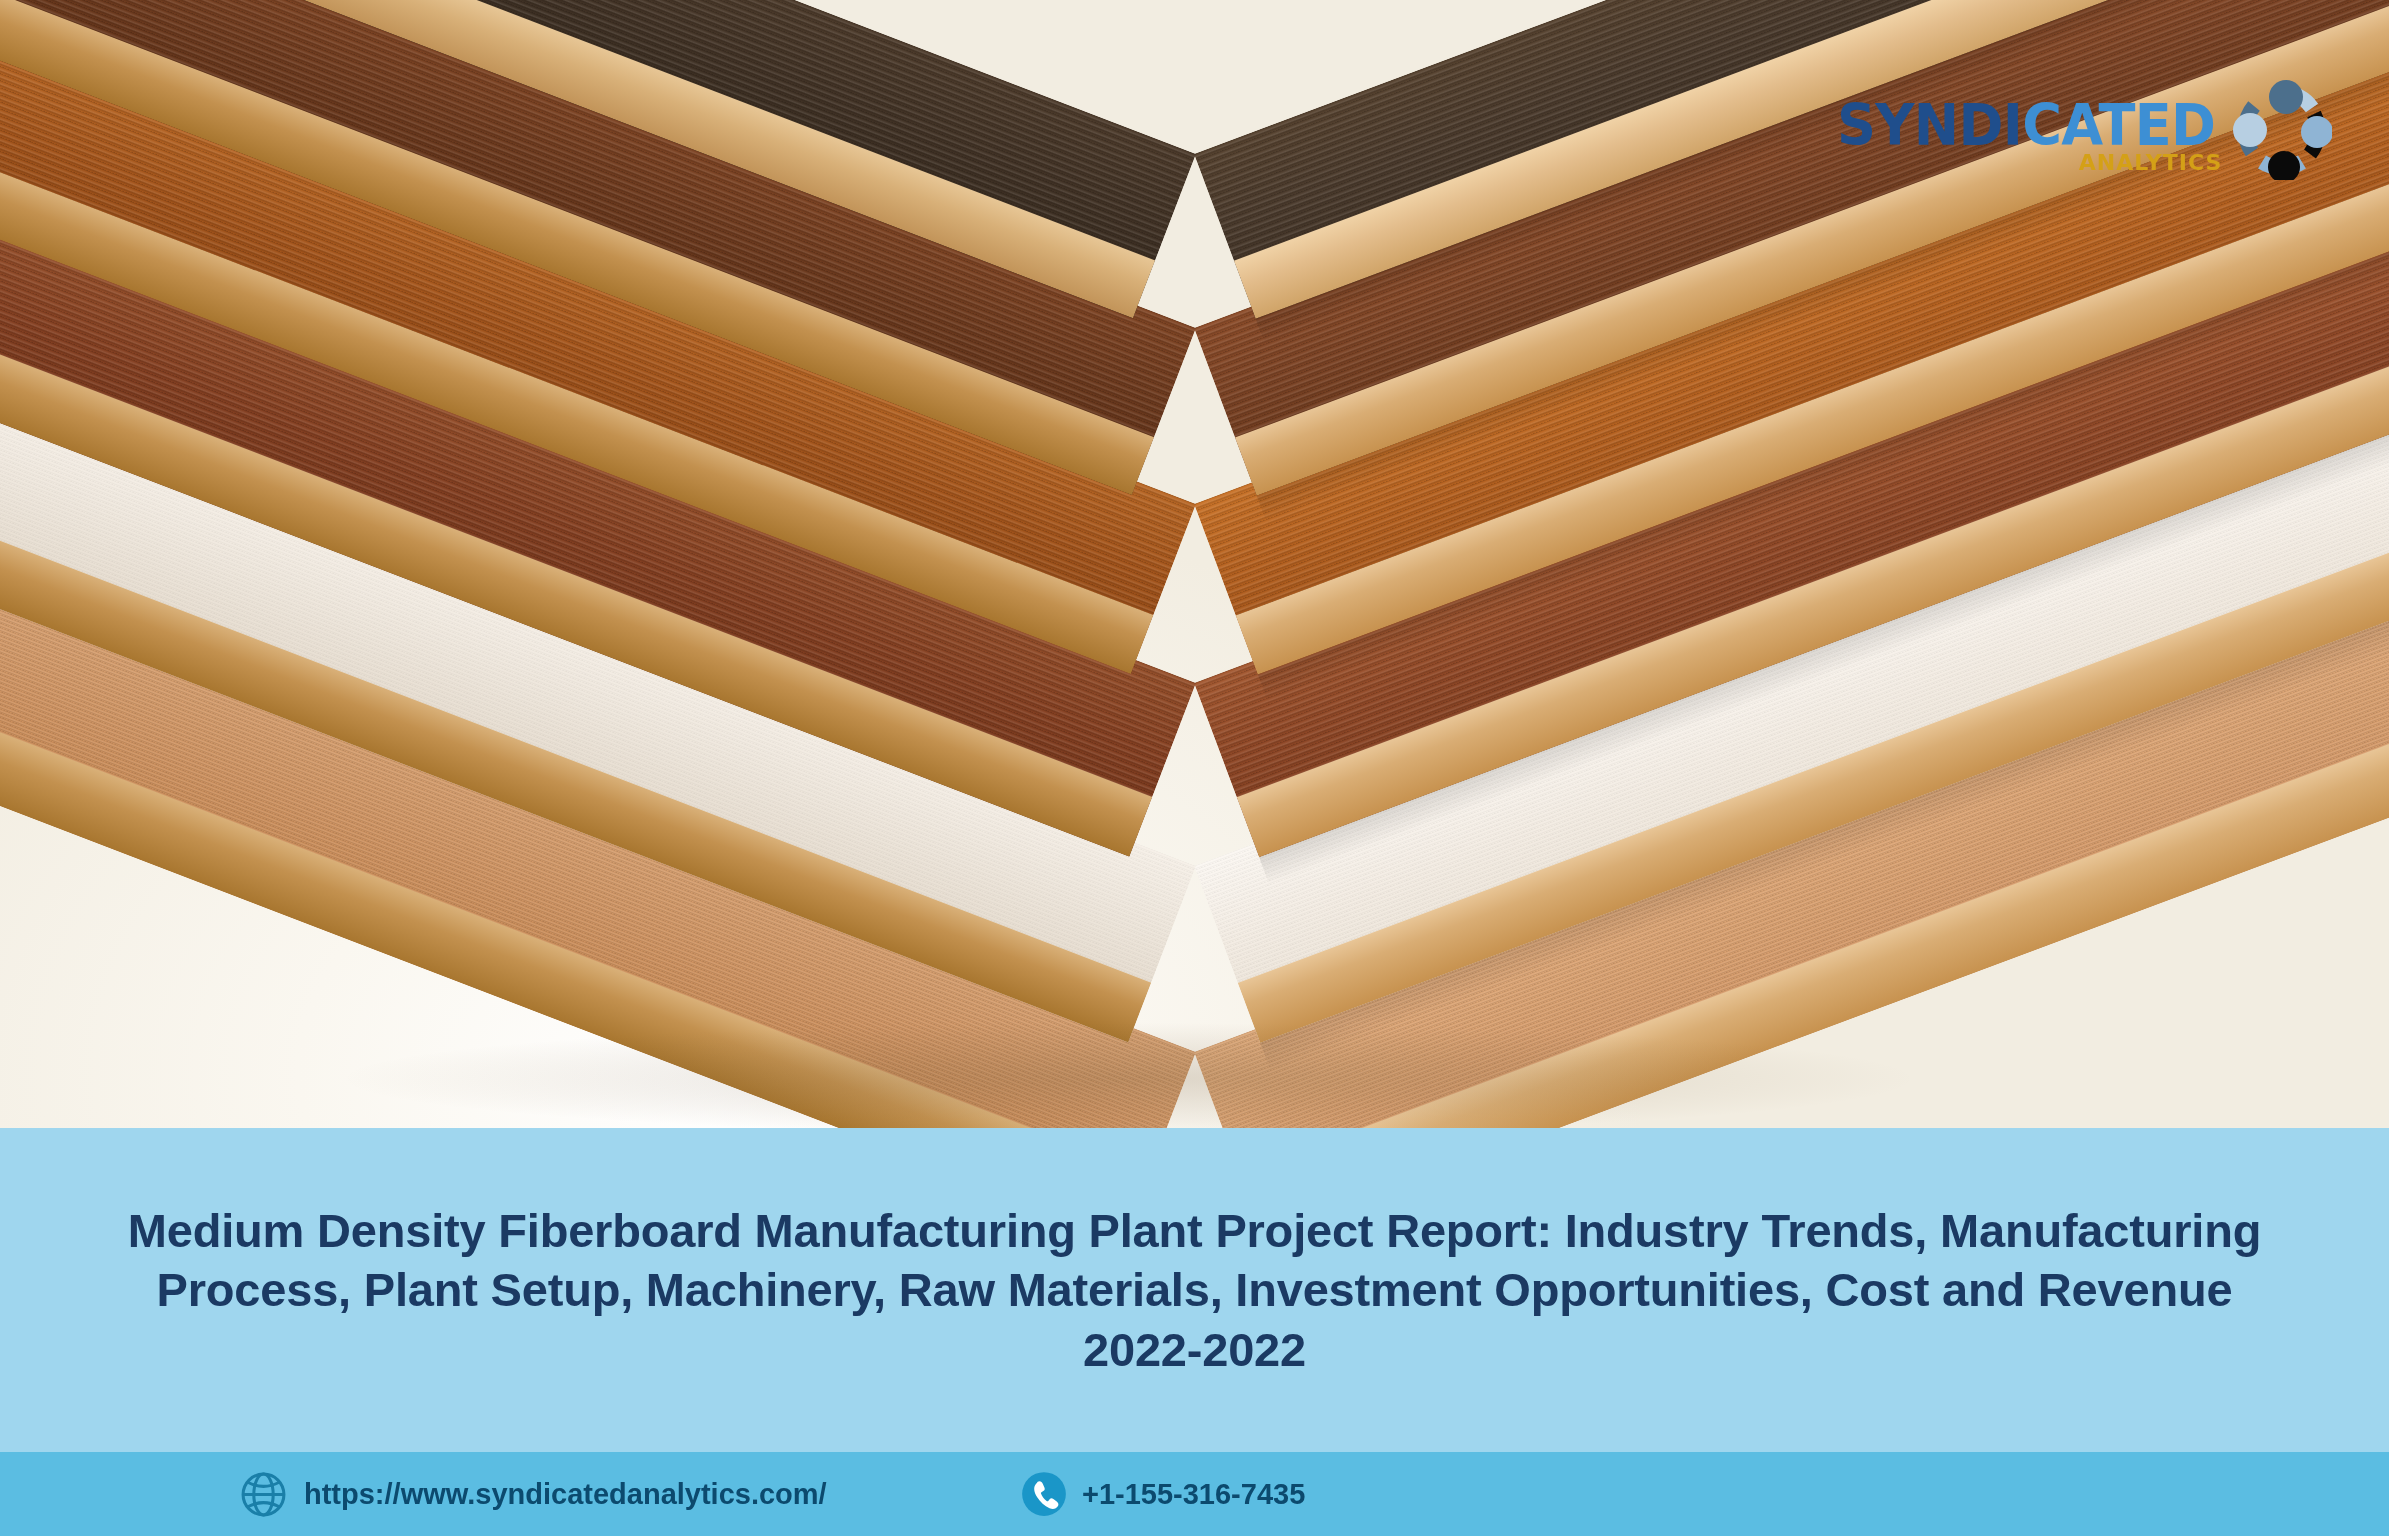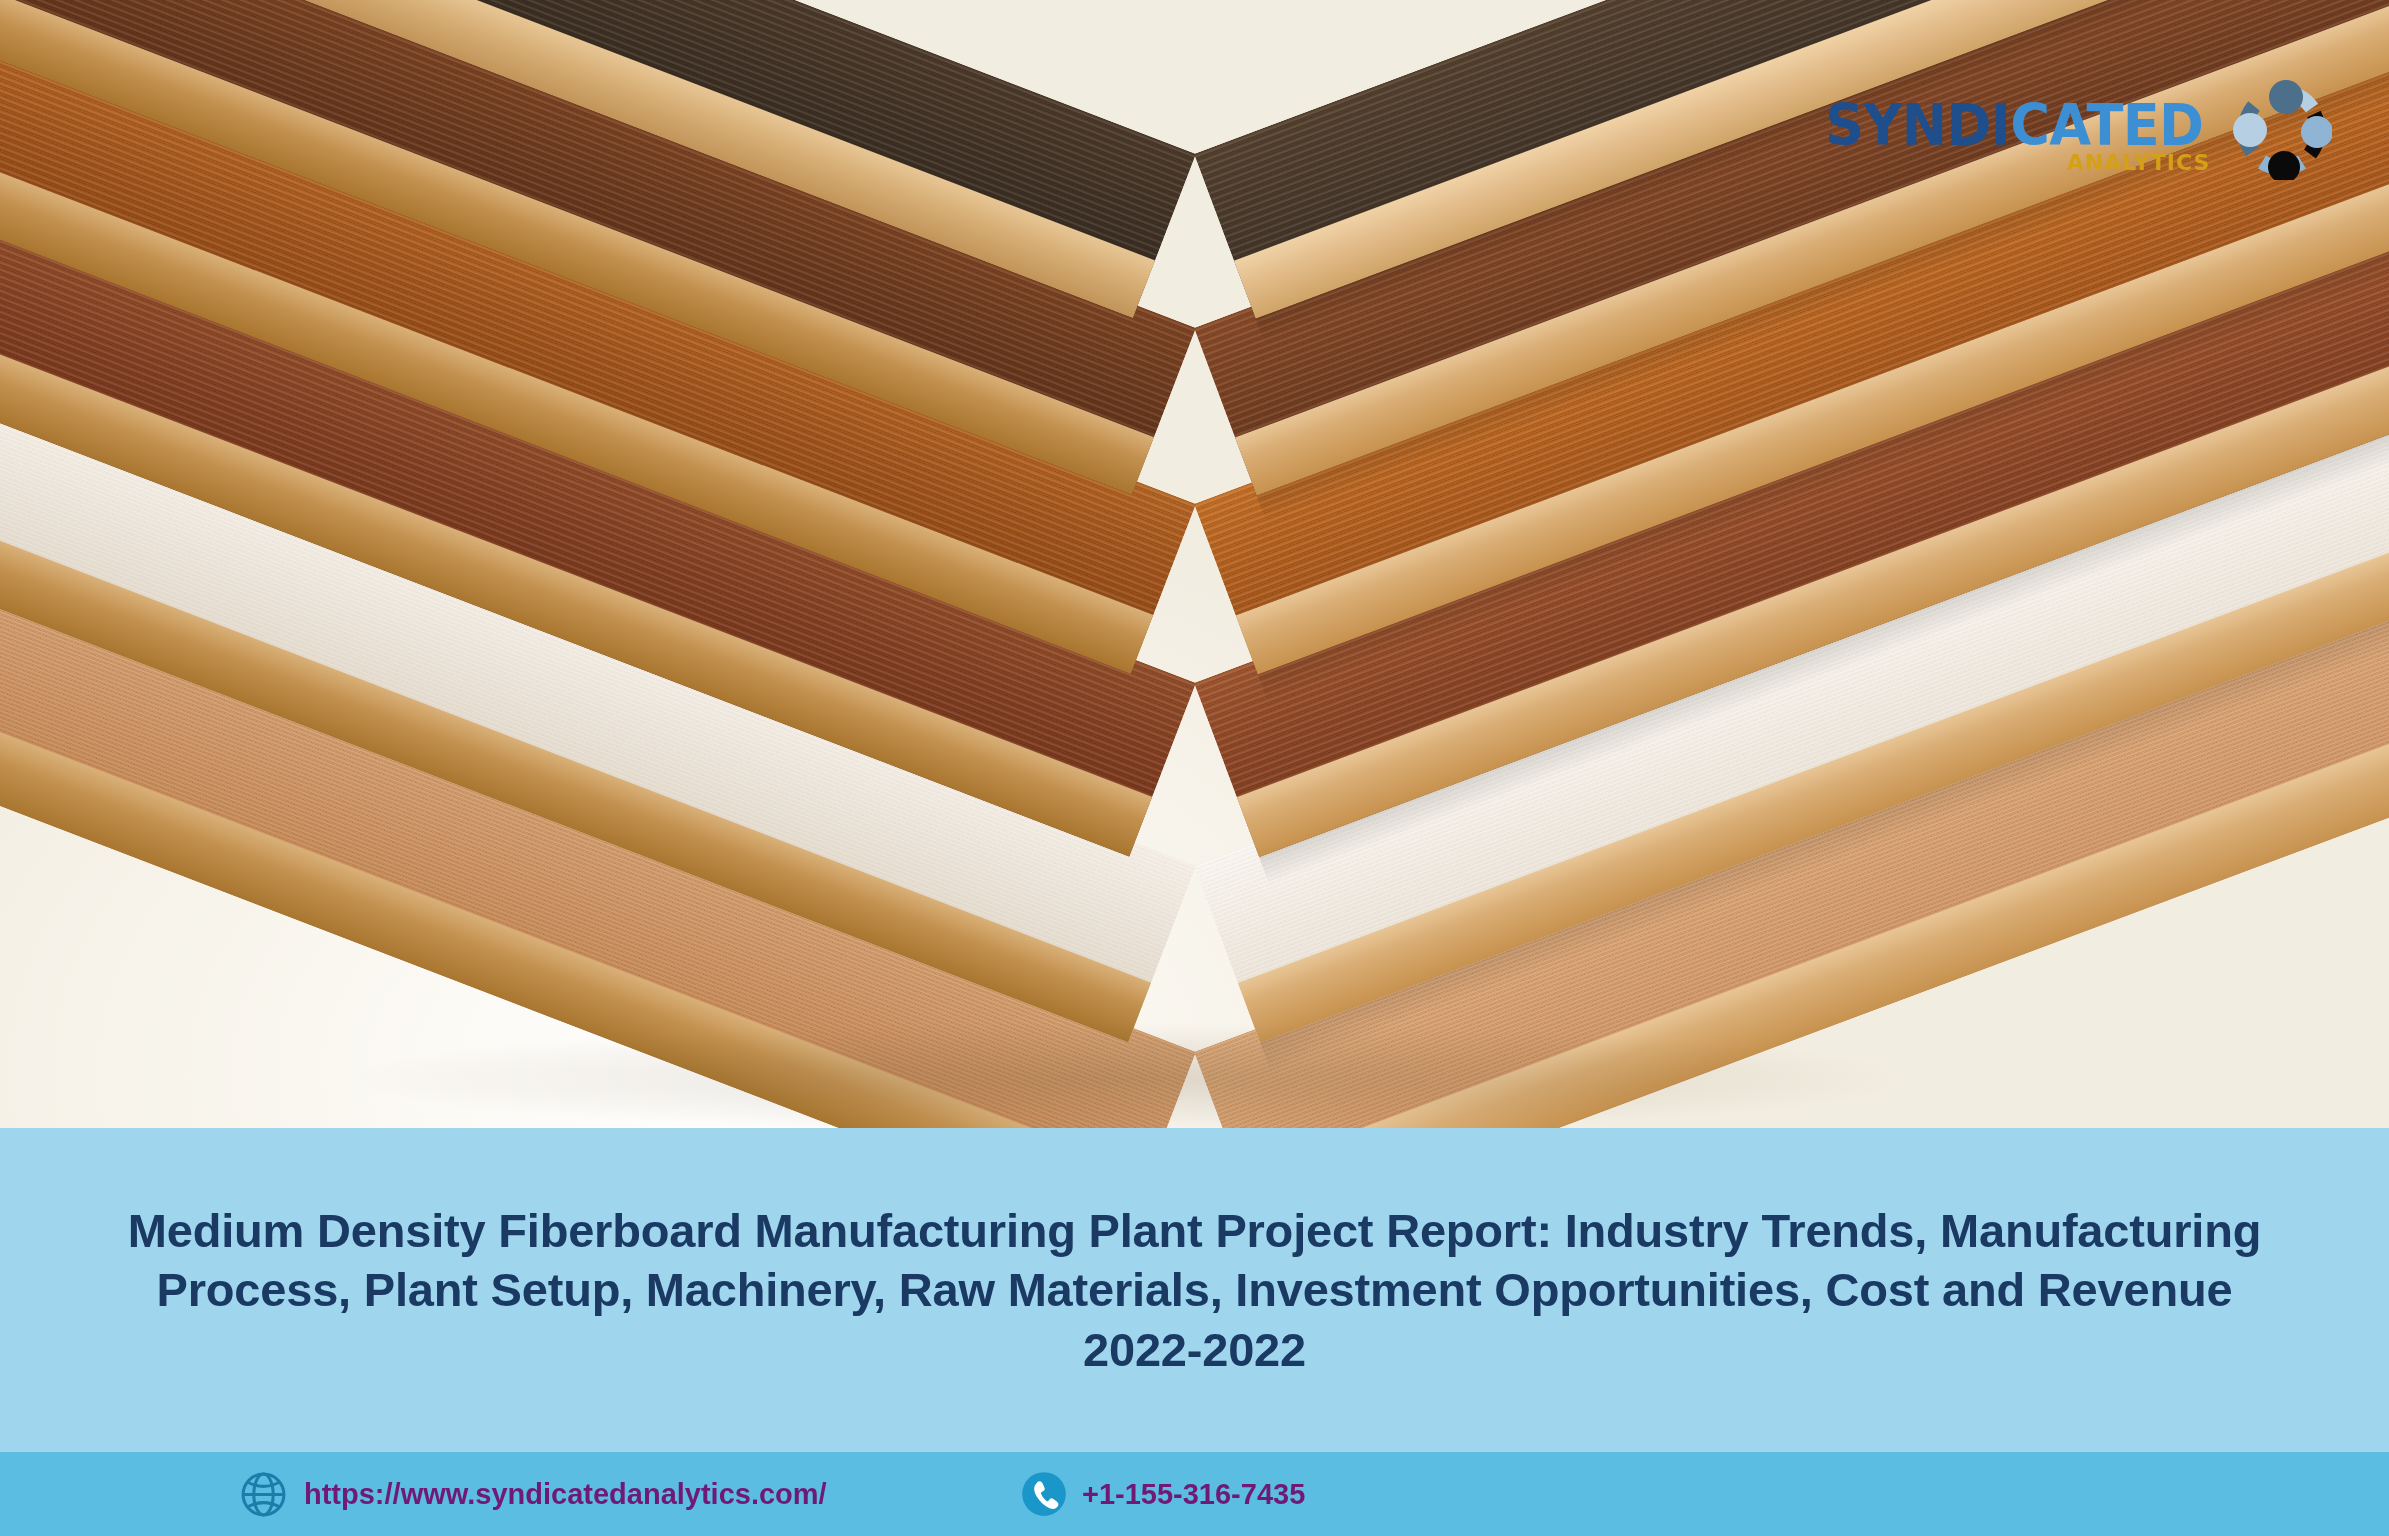--- a/index.html
+++ b/index.html
@@ -57,21 +57,21 @@
   .edge.dark { background:linear-gradient(to bottom,#d9b078 0%, #c3914f 40%, #a8762f 100%); }
   .shadow-strip {
     position:absolute; left:0; width:100%;
     background:linear-gradient(to bottom, rgba(0,0,0,.35), rgba(0,0,0,0));
     pointer-events:none;
   }
 
   
   .logo {
     position:absolute; right:57px; top:80px;
-    display:flex; align-items:center; gap:19px;
+    display:flex; align-items:center; gap:7px;
     z-index:40;
   }
   .logo-words { display:flex; flex-direction:column; align-items:flex-end; line-height:.92; }
   .logo-main {
     font-size:57px; font-weight:700; letter-spacing:-0.7px;
     font-family:"DejaVu Sans", sans-serif;
     white-space:nowrap; transform:scaleX(.95);
   }
   .logo-main .dark { color:#1f4e8c; }
   .logo-main .light { color:#3d8fd4; }
@@ -93,21 +93,21 @@
   }
 
   
   .contact-bar {
     position:absolute; left:0; top:1452px; width:2389px; height:84px;
     background:#5bbde2;
     display:flex; align-items:center;
   }
   .contact-item { display:flex; align-items:center; }
   .contact-item .label {
-    color:#701a75; font-weight:700; font-size:29px; white-space:nowrap;
+    color:#0c4a6e; font-weight:700; font-size:29px; white-space:nowrap;
   }
   .ci-web   { margin-left:239px; }
   .ci-mail  { margin-left:93px; }
   .ci-phone { margin-left:192px; }
   .ic { flex:0 0 auto; display:block; }
   .ic.globe { margin-right:16px; }
   .ic.mail  { margin-right:14.6px; }
   .ic.phone { margin-right:13.3px; }
 </style>
 </head>

